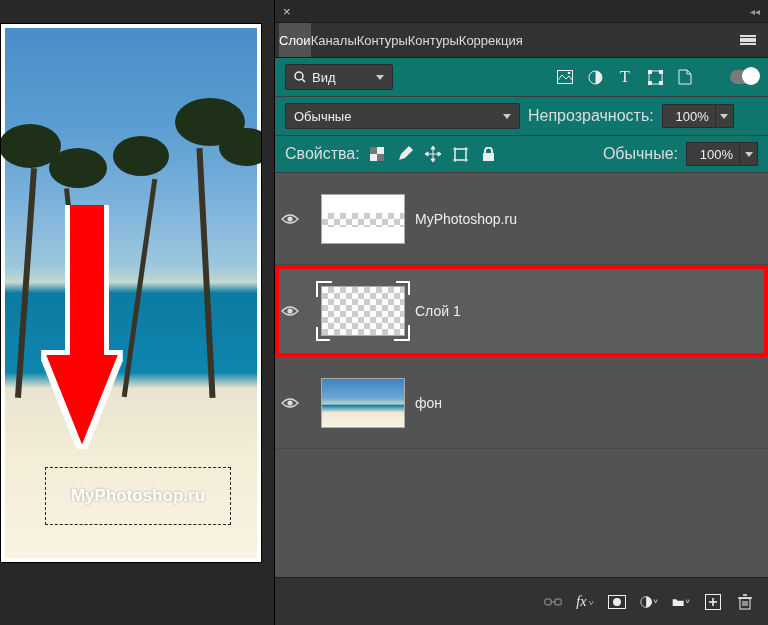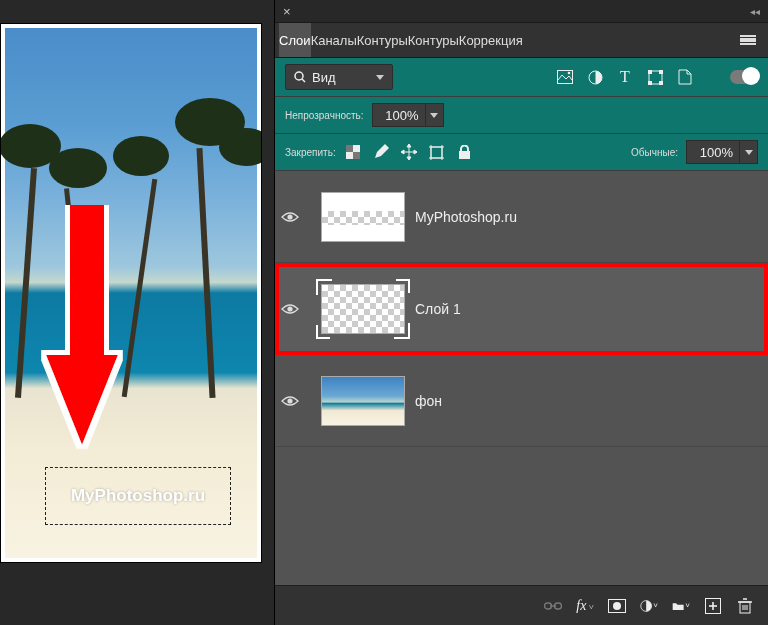--- a/index.html
+++ b/index.html
@@ -81,21 +81,21 @@
   .caret { width:0;height:0;border-left:4px solid transparent;border-right:4px solid transparent;border-top:5px solid #ccc;}
   .filter-select{ width:108px;}
   .iconbtn {
     width:22px; height:22px; display:flex; align-items:center; justify-content:center;
     color:#eee; fill:#eee; cursor:pointer;
   }
   .toggle {
     position:relative; width:28px; height:14px; background:#7a7a7a; border-radius:7px;
   }
   .toggle::after{content:"";position:absolute;right:-2px;top:-3px;width:18px;height:18px;border-radius:50%;background:#fff;}
-  .label { color:#ddd; font-size:10px;}
+  .label { color:#ddd; font-size:16px;}
   .blend-select{ flex:1; max-width:235px;}
   .pct-box{ display:flex; align-items:center;}
   .pct-input{
     width:54px; height:24px; background:#3d3d3d; border:1px solid #2b2b2b;
     color:#eee; padding:4px 6px; display:flex; align-items:center; justify-content:flex-end;
     font-size:13px;
   }
   .pct-drop{ width:18px;height:24px;background:#3d3d3d;border:1px solid #2b2b2b;border-left:none;display:flex;align-items:center;justify-content:center;cursor:pointer;}
   .lock-icons{ display:flex; gap:10px; align-items:center;}
   .lock-icons .ic{width:18px;height:18px;display:flex;align-items:center;justify-content:center;}
@@ -133,21 +133,21 @@
   .thumb.text .checker-strip{
     position:absolute;left:0;right:0;top:18px;height:14px;
   }
   .thumb-photo{
     position:absolute; inset:0;
     background:linear-gradient(to bottom,#3d82c2 0%,#6ba8d4 40%,#bdd4c8 52%,#0d7ea5 55%,#f0e9d3 70%,#f8f3e2 100%);
   }
   .layer-name { color:#eee; font-size:14px;}
   
   .bottom {
-    height:40px; background:#323232; border-top:1px solid #1f1f1f;
+    height:48px; background:#323232; border-top:1px solid #1f1f1f;
     display:flex; align-items:center; justify-content:flex-end; gap:14px;
     padding:0 14px;
   }
   .bottom .bic{ width:18px;height:18px;display:flex;align-items:center;justify-content:center;cursor:pointer;}
   .bottom .bic.dis{opacity:.45;cursor:default;}
   .fx{font-style:italic;font-size:14px;color:#eee;font-family:Georgia,serif;}
   svg{display:block;}
 </style>
 </head>
 <body>
@@ -253,31 +253,35 @@
           <svg width="14" height="16" viewBox="0 0 14 16">
             <path d="M1 1 h8 l4 4 v10 h-12 Z" stroke="#eee" fill="none"></path>
             <path d="M9 1 v4 h4" stroke="#eee" fill="none"></path>
           </svg>
         </div>
       <div style="width:18px"></div>
       <div class="toggle"></div>
     </div>
 
     <div class="row">
+      <div class="select blend-select">
+        <span>Обычные</span>
+        <span class="caret"></span>
+      </div>
       <span class="label">Непрозрачность:</span>
       <div class="pct-box">
         <div class="pct-input">100%</div>
         <div class="pct-drop">
             <span class="caret"></span>
           </div>
       </div>
     </div>
 
     <div class="row">
-      <span class="label">Закрепить:</span>
+      <span class="label">Свойства:</span>
       <div class="lock-icons">
         <div class="ic">
             <svg width="14" height="14">
               <rect width="14" height="14" fill="#eee"></rect>
               <rect x="0" y="0" width="7" height="7" fill="#777"></rect>
               <rect x="7" y="7" width="7" height="7" fill="#777"></rect>
             </svg>
           </div>
         <div class="ic">
             <svg width="16" height="16" viewBox="0 0 16 16">

